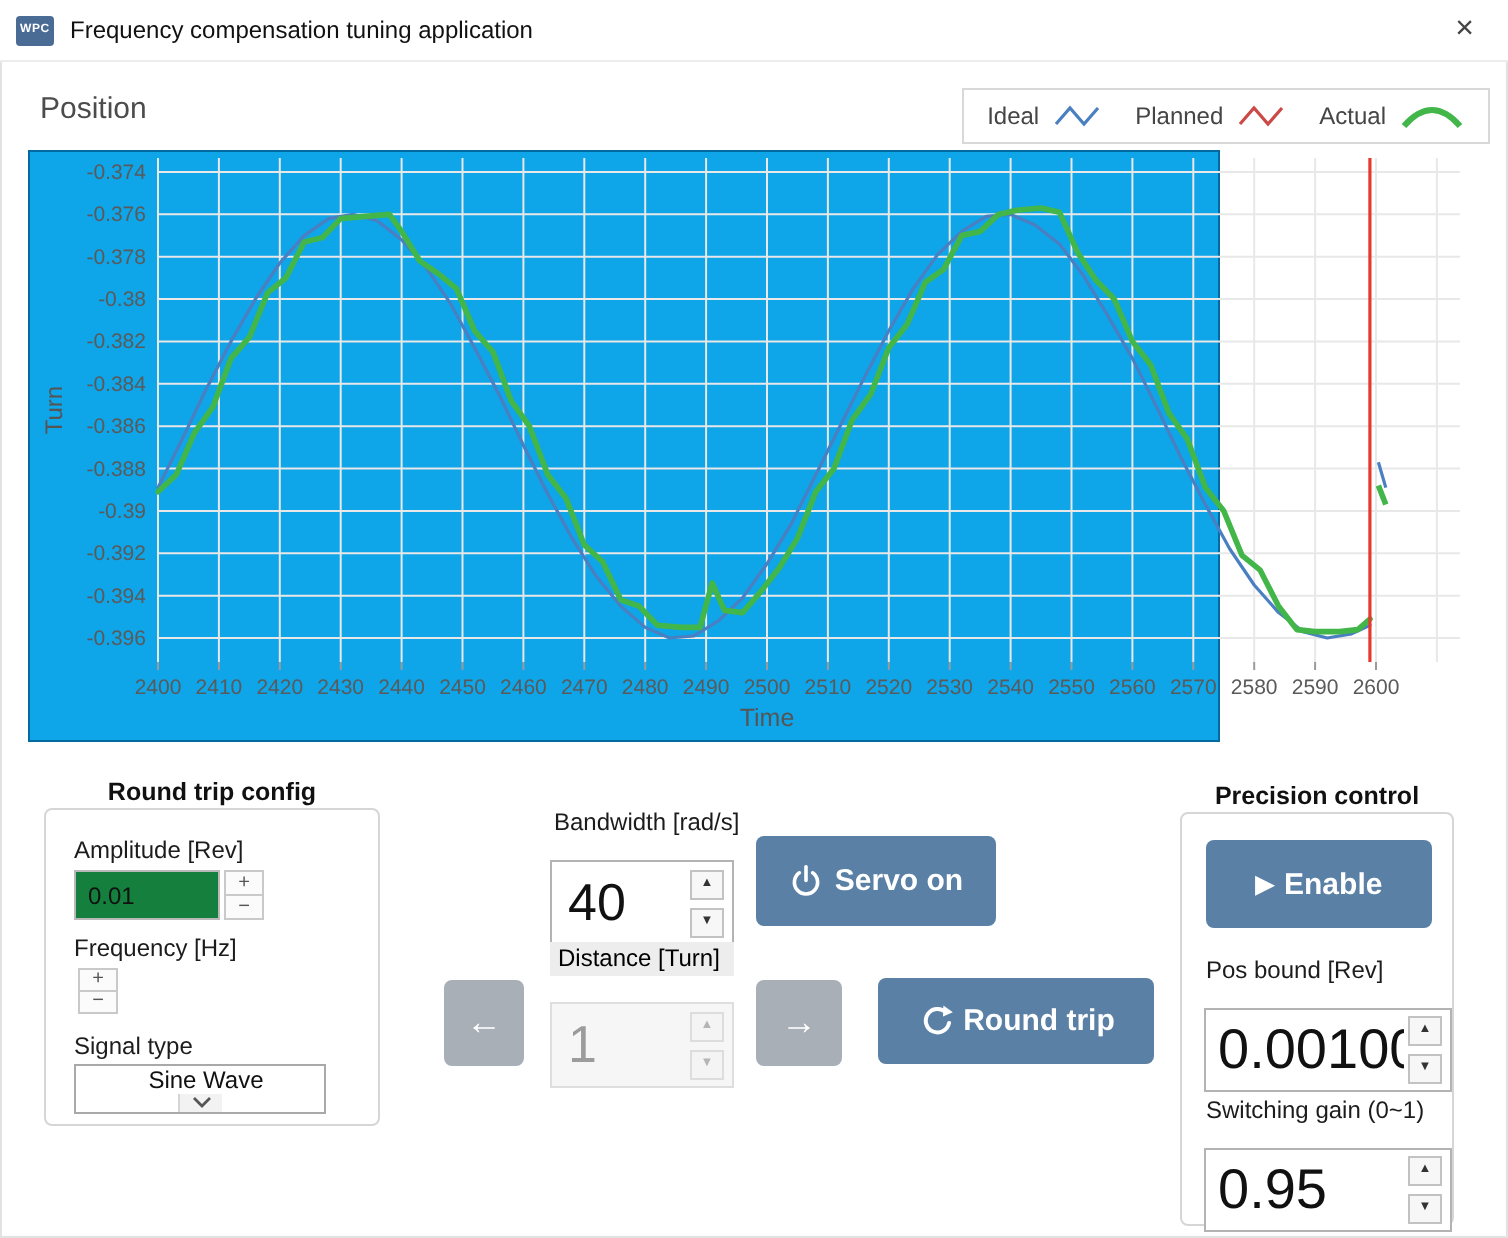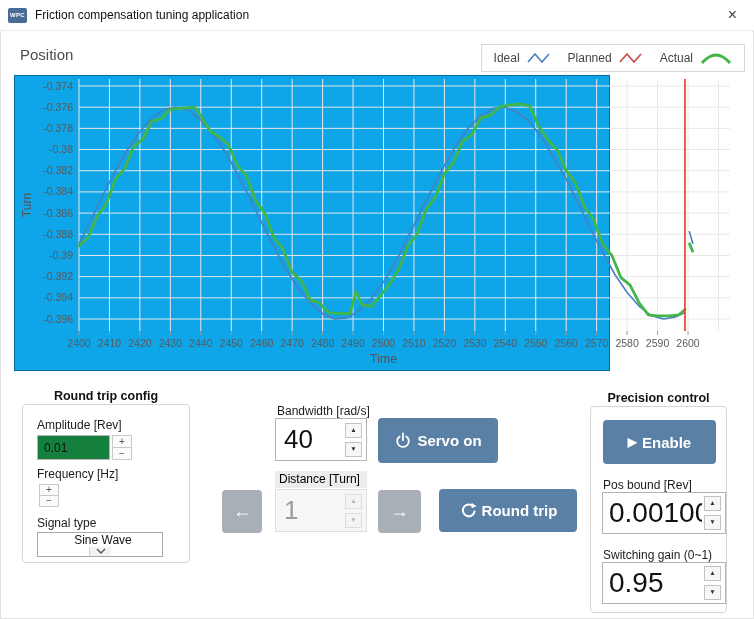--- a/index.html
+++ b/index.html
@@ -36,21 +36,21 @@
                      padding:0;cursor:pointer;font-family:inherit;}
   .pm-spinner button:first-child{border-bottom:none;}
   
   .combo{position:absolute;width:126px;height:25px;border:1px solid #a9a9a9;display:flex;align-items:center;
          box-sizing:border-box;background:#fff;cursor:pointer;}
   .combo-value{flex:1;font-size:12px;padding-left:6px;color:#111;}
   .combo-chevron{width:21px;height:23px;background:#f2f2f2;border-left:1px solid #d5d5d5;
                  display:flex;align-items:center;justify-content:center;}
   
   .big-input{position:absolute;border:1px solid #b3b3b3;background:#fff;display:flex;align-items:center;
-             box-sizing:border-box;}
+             box-sizing:border-box;margin-top:12px;}
   .big-input input{border:none;outline:none;min-width:0;flex:1;font-size:26px;color:#111;padding:0 0 0 8px;
                    font-family:inherit;background:transparent;}
   .big-input.compact input{font-size:28px;padding-left:6px;}
   .updown{display:flex;flex-direction:column;gap:4px;margin:0 4px 0 2px;}
   .updown button{width:17px;height:15px;font-size:6.5px;color:#333;background:#f7f7f7;border:1px solid #c2c2c2;
                  padding:0;line-height:1;cursor:pointer;font-family:inherit;}
   .big-input.disabled{background:#f6f6f6;border-color:#dedede;}
   .big-input.disabled input{color:#9c9c9c;}
   .big-input.disabled .updown button{color:#b5b5b5;border-color:#ddd;background:#f4f4f4;}
   .distance-label{position:absolute;background:#ededed;color:#000000;font-size:12px;padding:1px 4px 2px 4px;box-sizing:border-box;}
@@ -61,21 +61,21 @@
             display:flex;align-items:center;justify-content:center;cursor:pointer;font-family:inherit;}
   .play-glyph{font-size:12px;}
 </style>
 </head>
 <body>
 
 <div class="window-frame"></div>
 
 <div class="titlebar">
   <span class="app-icon">WPC</span>
-  <span class="window-title">Friction compensation tuning application</span>
+  <span class="window-title">Frequency compensation tuning application</span>
   <button class="close-btn">×</button>
 </div>
 
 <div class="position-title">Position</div>
 <div class="legend">
   <div class="legend-item">
     <span>Ideal</span>
     <svg width="26" height="14">
       <polyline points="1,11 8,3 15,11 22,3" fill="none" stroke-width="1.6" stroke="#4a7fc1"></polyline>
     </svg>

